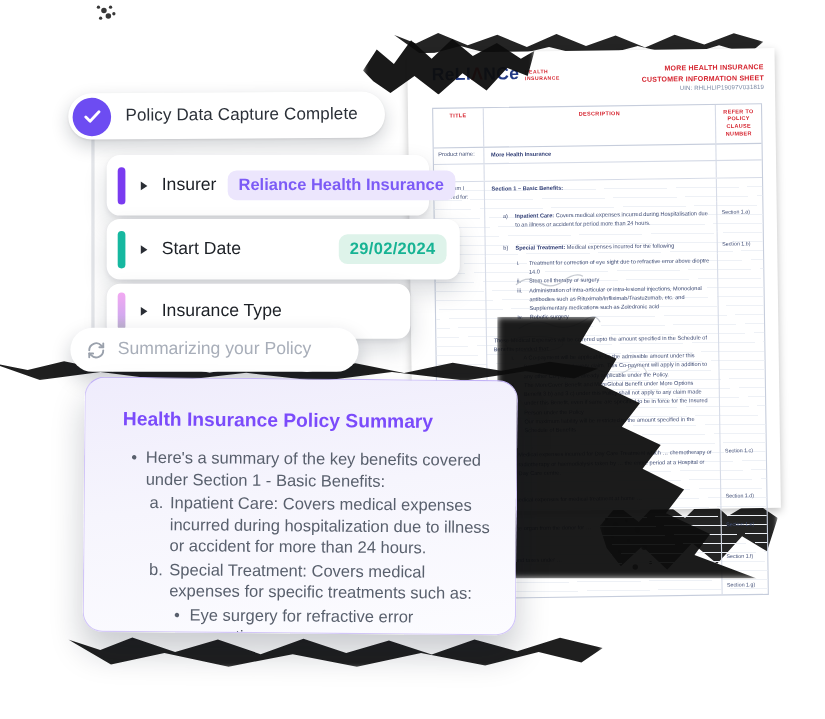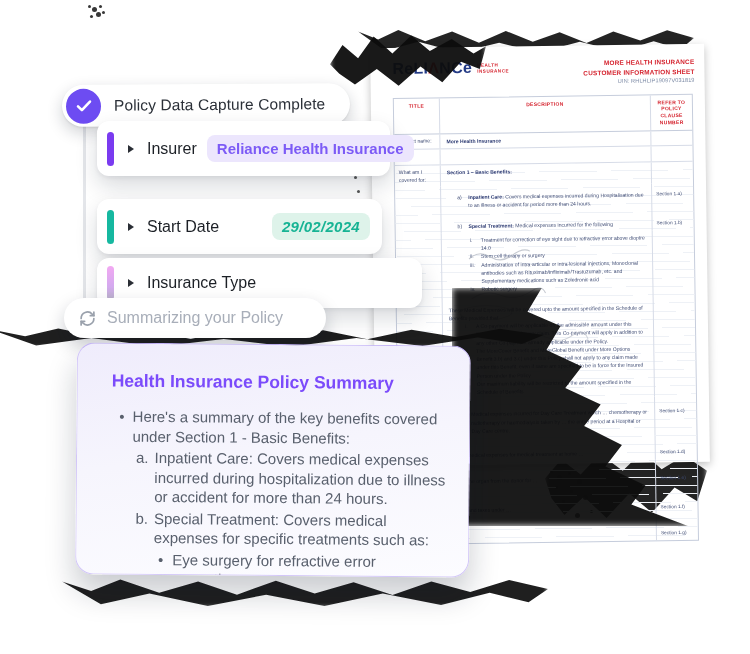--- a/index.html
+++ b/index.html
@@ -61,31 +61,31 @@
   .connector{position:absolute;left:83px;top:124px;width:2.5px;height:196px;background:#e4e6ea;z-index:4;}
   .check-pill{position:absolute;left:62px;top:84px;width:288px;height:42px;border-radius:22px;background:#fff;z-index:5;
       box-shadow:0 6px 16px rgba(15,23,42,.20),0 1px 2px rgba(0,0,0,.08);
       display:flex;align-items:center;gap:13px;padding-left:4px;box-sizing:border-box;transform:rotate(-0.4deg);}
   .check-circle{width:35px;height:35px;border-radius:50%;background:#6d4cf2;display:flex;align-items:center;justify-content:center;flex:0 0 35px;}
   .check-label{font-size:15.5px;color:#2b3038;font-weight:500;letter-spacing:.1px;}
 
   .field-card{position:absolute;background:#fff;border-radius:12px;z-index:5;box-sizing:border-box;
       box-shadow:0 10px 22px rgba(15,23,42,.16),0 2px 4px rgba(15,23,42,.06);
       display:flex;align-items:center;gap:10px;padding:0 12px 0 10px;}
-  .fc1{left:97px;top:121px;width:293px;height:55px;}
-  .fc2{left:97px;top:199px;width:285px;height:55px;}
-  .fc3{left:97px;top:258px;width:325px;height:50px;}
+  .fc1{left:97px;top:141px;width:293px;height:55px;}
+  .fc2{left:97px;top:199px;width:321px;height:55px;}
+  .fc3{left:97px;top:258px;width:276px;height:50px;}
   .accent{width:7px;height:34px;border-radius:4px;flex:0 0 7px;}
   .a1{background:#7a3bf0;} .a2{background:#16b8a0;}
   .a3{background:linear-gradient(180deg,#f2a9f2 0%,#d4a9ef 60%,#b9b3c9 100%);}
   .caret{width:0;height:0;border-left:6px solid #2a2e35;border-top:4px solid transparent;border-bottom:4px solid transparent;margin-left:4px;}
   .field-label{font-size:16px;color:#1c2026;font-weight:500;flex:1;margin-left:3px;}
   .badge{border-radius:8px;font-weight:bold;font-size:15px;padding:5px 10px;white-space:nowrap;}
   .b1{background:#ece6fd;color:#7c5bf6;}
-  .b2{background:#def3ea;color:#17b394;letter-spacing:.3px;font-style:italic;}
+  .b2{background:#def3ea;color:#17b394;letter-spacing:.3px;}
   .b3{background:#faf0fb;color:#e273e2;}
 
   .sum-pill{position:absolute;left:64px;top:298px;width:262px;height:40px;border-radius:21px;background:#fff;z-index:5;
       box-shadow:0 8px 18px rgba(15,23,42,.22);display:flex;align-items:center;gap:11px;padding-left:15px;box-sizing:border-box;}
   .sum-pill-label{font-size:16px;color:#a8aeb9;}
 
   
   .summary-card{position:absolute;left:76px;top:344px;width:394px;height:232px;z-index:6;box-sizing:border-box;
       border-radius:18px;border:1.5px solid #d2c6f8;border-top-color:#c2b2f6;
       background:linear-gradient(172deg,#efecfc 0%,#f6f5fd 45%,#fcfcff 100%);

